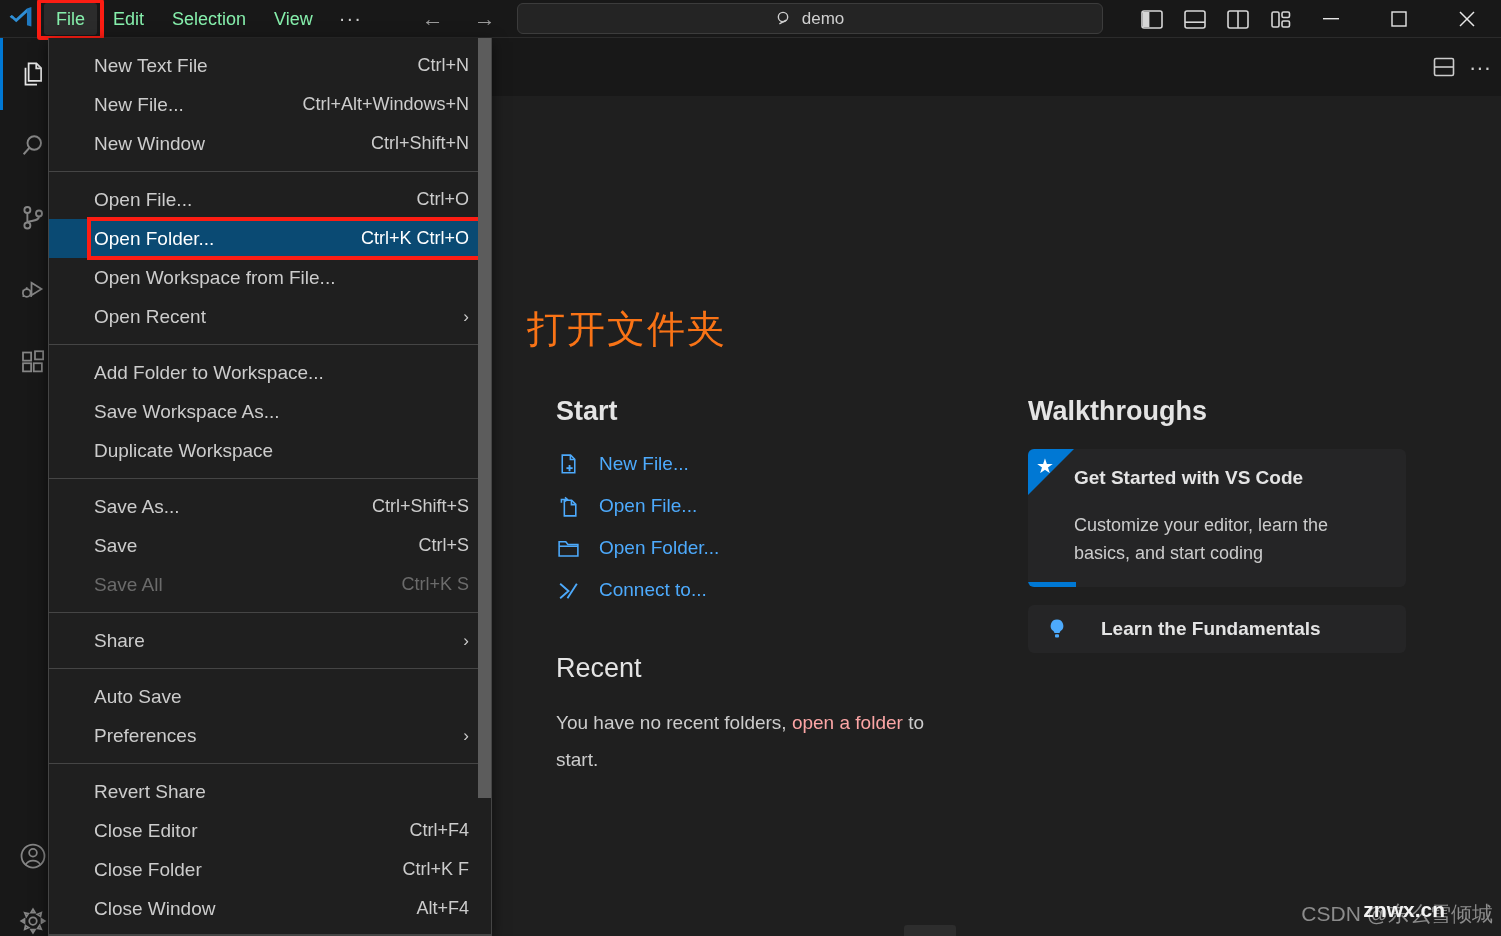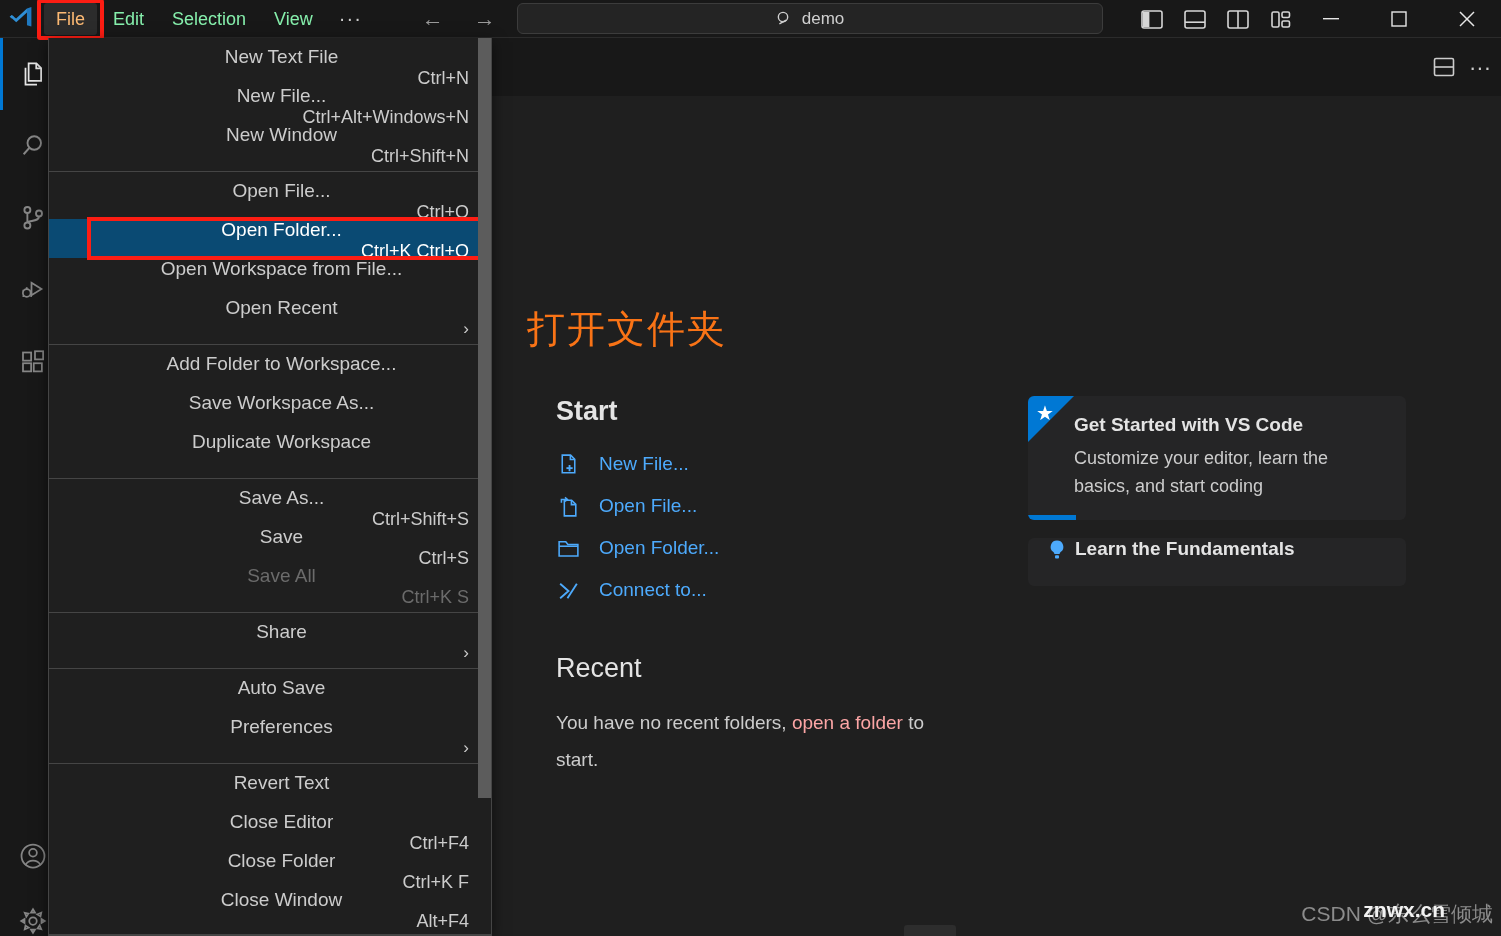--- a/index.html
+++ b/index.html
@@ -17,21 +17,21 @@
     background: #181818; display: flex; align-items: center;
     border-bottom: 1px solid #2b2b2b; z-index: 40;
   }
   .vscode-logo { width: 42px; height: 38px; display: flex; align-items: center; justify-content: center; }
   .menu-root { display: flex; align-items: center; height: 38px; }
   .menu-root-item {
     position: relative; font-size: 18px; color: #86efac;
     padding: 4px 12px; margin: 0 2px; border-radius: 3px; line-height: 24px;
     white-space: nowrap;
   }
-  .menu-root-item.active { background: #2c2c2c; color: #fdba74; }
+  .menu-root-item.active { background: #2c2c2c; color: #86efac; }
   .menu-root-item.highlight-box::after {
     content: ""; position: absolute; left: -7px; top: -4px; right: -7px; bottom: -5px;
     border: 4px solid #fd1d13; border-radius: 3px; pointer-events: none;
   }
   .menu-dots { font-size: 20px; color: #cccccc; padding: 2px 12px; letter-spacing: 1px; }
 
   .nav-arrows { display: flex; align-items: center; margin-left: 48px; gap: 30px; }
   .nav-arrow { color: #9a9a9a; font-size: 22px; line-height: 1; }
 
   .cmd-center {
@@ -98,26 +98,26 @@
 
   .walk-card {
     position: relative; width: 378px; background: #252526; border-radius: 6px;
     padding: 18px 20px 20px 22px; overflow: hidden; margin-bottom: 18px;
   }
   .walk-card .corner {
     position: absolute; left: 0; top: 0; width: 0; height: 0;
     border-top: 46px solid #0078d4; border-right: 46px solid transparent;
   }
   .walk-card .star { position: absolute; left: 8px; top: 5px; color: #ffffff; font-size: 20px; }
-  .walk-title { font-size: 19px; color: #e4e4e4; font-weight: bold; margin-left: 24px; margin-bottom: 8px; }
+  .walk-title { font-size: 19px; color: #e4e4e4; font-weight: bold; margin-left: 24px; margin-bottom: 22px; }
   .walk-desc { font-size: 18px; color: #cccccc; line-height: 28px; margin-left: 24px; }
   .walk-progress { position: absolute; left: 0; bottom: 0; height: 5px; width: 48px; background: #0078d4; }
   .walk-card2 {
     position: relative; width: 378px; background: #252526; border-radius: 6px; height: 48px;
-    display: flex; align-items: flex-start; gap: 7px; padding-left: 18px;
+    display: flex; align-items: center; gap: 33px; padding-left: 18px;
   }
   .walk-card2 .lbl { font-size: 19px; color: #e4e4e4; font-weight: bold; }
 
   .watermark {
     position: absolute; right: 8px; bottom: 8px;
     font-size: 21px; color: #8c8c8c; white-space: nowrap;
   }
   .watermark .wm-over {
     position: absolute; left: 62px; top: -2px; color: #f2f2f2; font-weight: bold; font-size: 21px;
   }
@@ -127,21 +127,21 @@
   }
 
   
   .filemenu {
     position: absolute; left: 48px; top: 38px; width: 444px; height: 898px;
     background: #1f1f1f; border: 1px solid #454545; border-top: none;
     box-shadow: 0 4px 14px rgba(0,0,0,.55); z-index: 50; padding: 8px 0 0 0;
   }
   .mi {
     position: relative; height: 39px; display: flex; align-items: center;
-    padding: 0 22px 0 45px; color: #cccccc; font-size: 19px; white-space: nowrap; flex-direction: column;
+    padding: 0 22px 0 45px; color: #cccccc; font-size: 19px; white-space: nowrap;
   }
   .mi .label { flex: 0 0 auto; }
   .mi .keys { margin-left: auto; color: #cccccc; font-size: 18px; }
   .mi.disabled, .mi.disabled .keys { color: #6b6b6b; }
   .mi .chev { margin-left: auto; color: #cccccc; font-size: 17px; }
   .mi.sel { background: #0a4a73; color: #ffffff; }
   .mi.sel .keys { color: #ffffff; }
   .mi.sel.boxed::after {
     content: ""; position: absolute; left: 38px; top: -2px; right: 2px; bottom: -2px;
     border: 4px solid #fd1d13; pointer-events: none;
@@ -373,20 +373,21 @@
       </div>
 
       <div class="recent-head">Recent</div>
       <div class="recent-text">
         <span>You have no recent folders,</span>
         <a href="#">open a folder</a>
         <span>to start.</span>
       </div>
 
       <div class="col-walk">
+        <div class="sec-head">Walkthroughs</div>
         <div class="walk-card">
           <div class="corner"></div>
           <div class="star">★</div>
           <div class="walk-title">Get Started with VS Code</div>
           <div class="walk-desc">Customize your editor, learn the basics, and start coding</div>
           <div class="walk-progress"></div>
         </div>
         <div class="walk-card2">
           <span class="icon">
             <svg width="22" height="24" viewBox="0 0 22 24">
@@ -480,21 +481,21 @@
       <span class="label">Auto Save</span>
     </div>
     <div class="mi">
       <span class="label">Preferences</span>
       <span class="chev">›</span>
     </div>
 
     <div class="msep"></div>
 
     <div class="mi">
-      <span class="label">Revert Text</span>
+      <span class="label">Revert Share</span>
     </div>
     <div class="mi">
       <span class="label">Close Editor</span>
       <span class="keys">Ctrl+F4</span>
     </div>
     <div class="mi">
       <span class="label">Close Folder</span>
       <span class="keys">Ctrl+K F</span>
     </div>
     <div class="mi">

